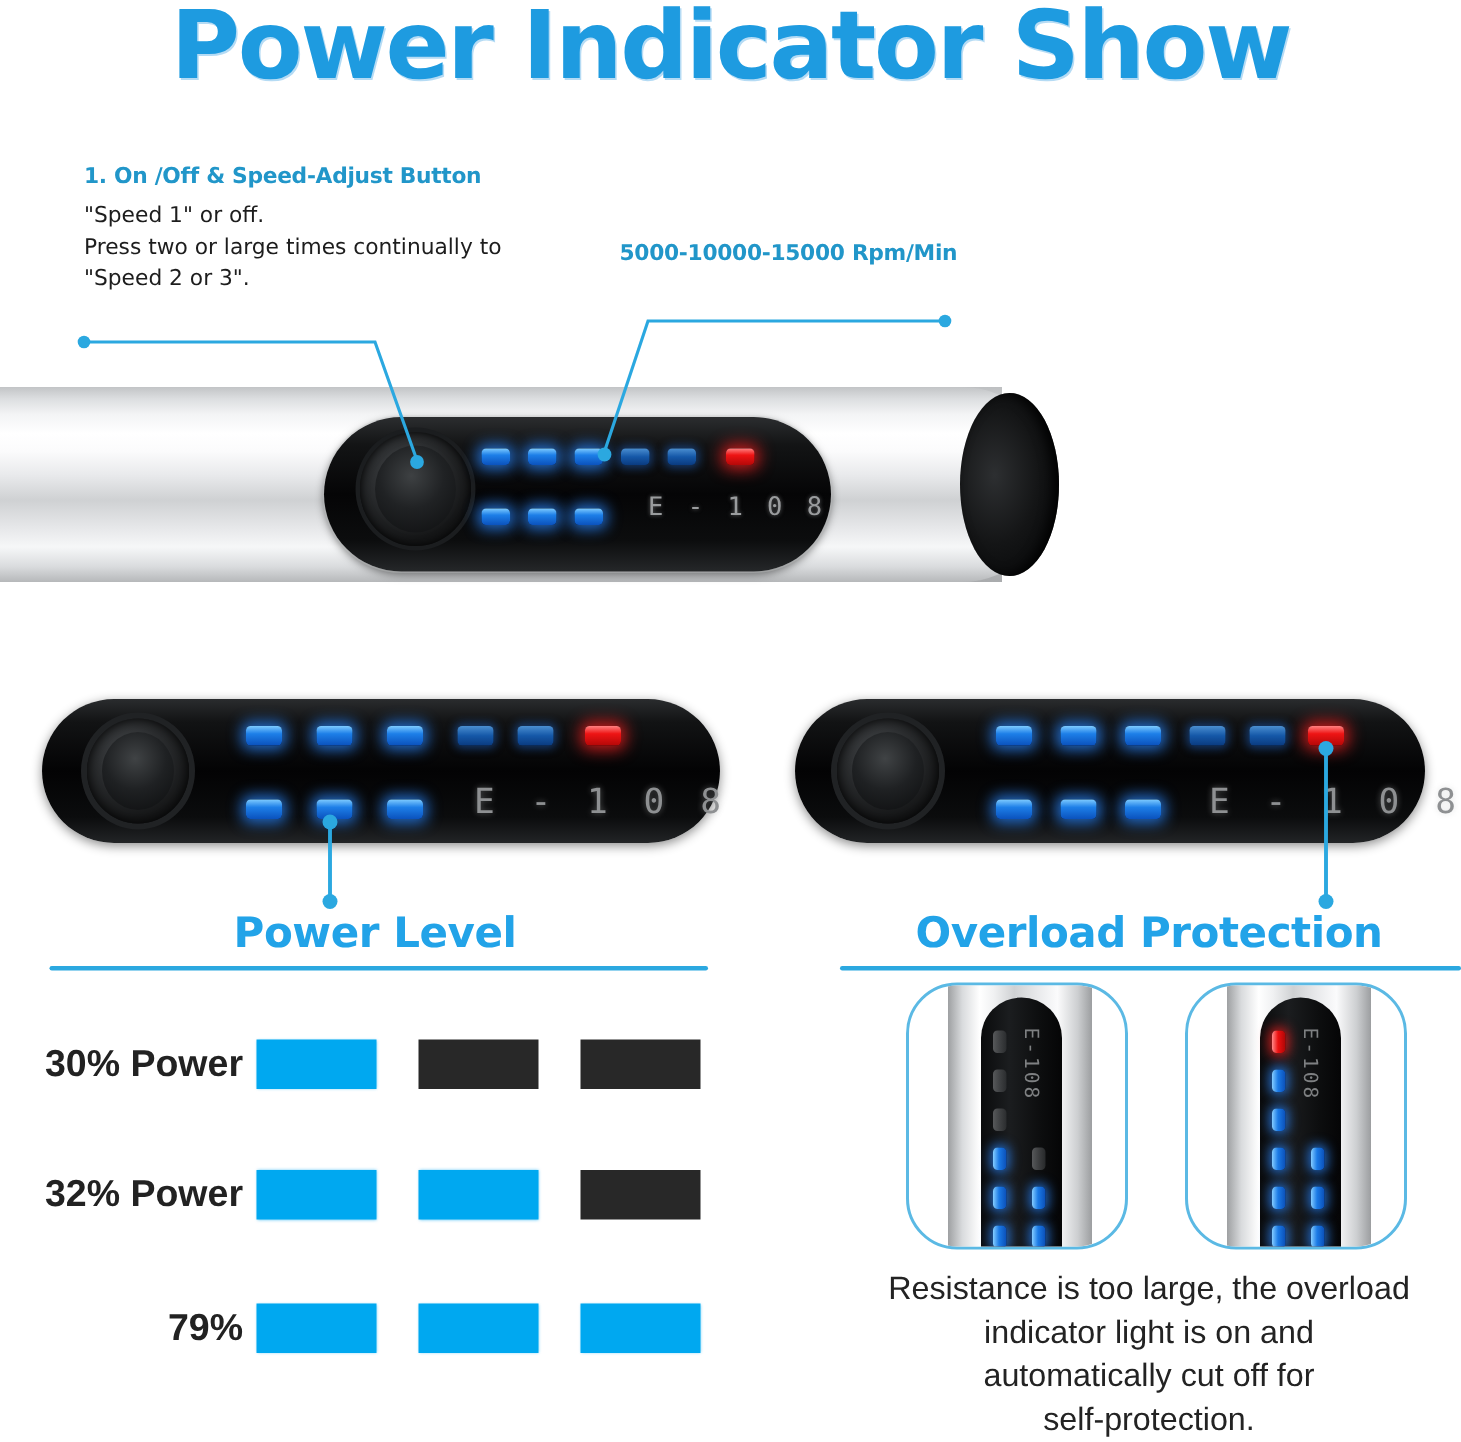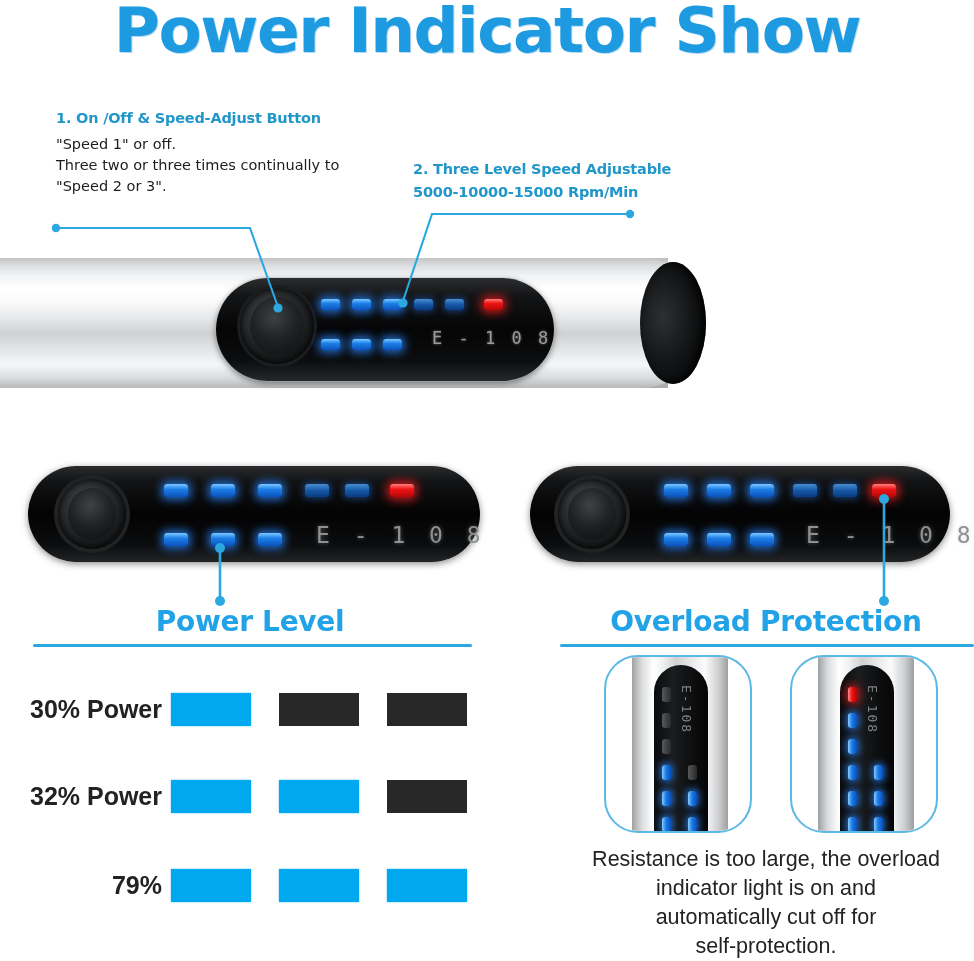--- a/index.html
+++ b/index.html
@@ -371,26 +371,25 @@
 </head>
 <body>
 
 <div id="stage">
 
   <div class="main-title">Power Indicator Show</div>
 
   <div class="callout-head" id="callout1-head">1. On /Off &amp; Speed-Adjust Button</div>
   <div class="callout-body" id="callout1-body">
     <div>"Speed 1" or off.</div>
-    <div>Three two or three times continually to</div>
+    <div>Press two or large times continually to</div>
     <div>"Speed 2 or 3".</div>
   </div>
 
   <div class="callout-head" id="callout2-head">
-    <div>2. Three Level Speed Adjustable</div>
     <div>5000-10000-15000 Rpm/Min</div>
   </div>
 
   <div id="hero-cap-ring"></div>
   <div id="hero-device"></div>
   <div id="hero-cap"></div>
 
   <div id="hero-panel"></div>
   <div id="hero-btn"></div>
   <div id="hero-btn-inner"></div>

